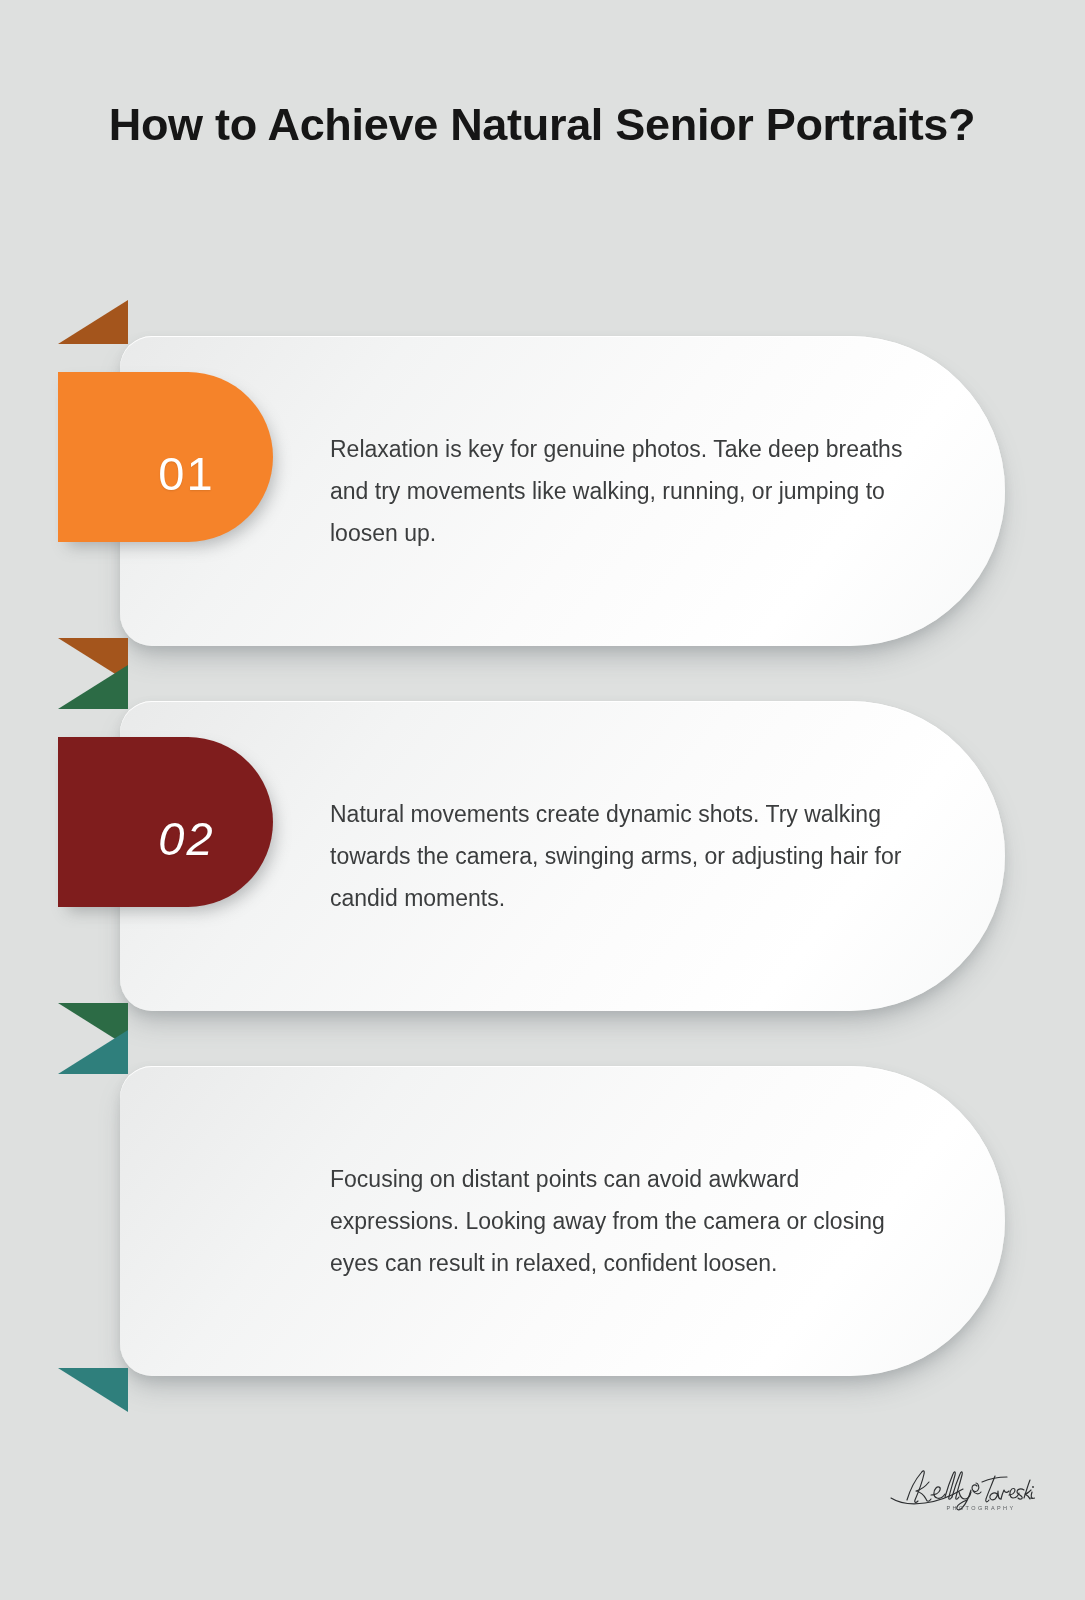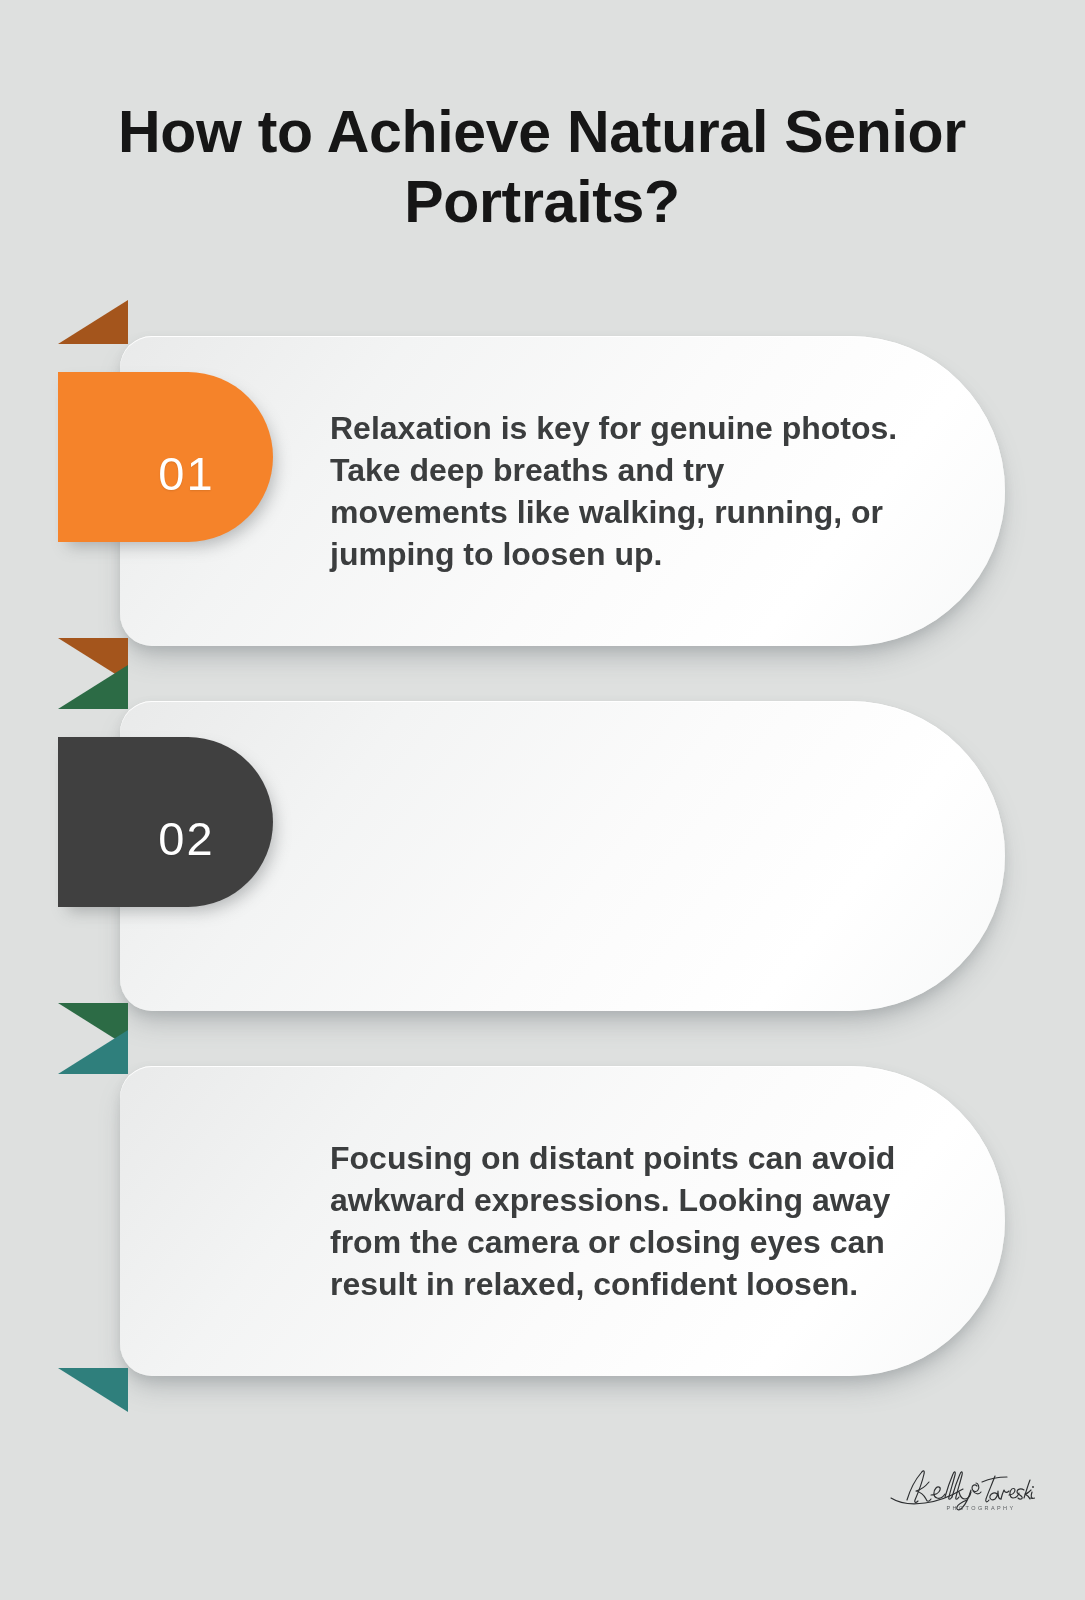--- a/index.html
+++ b/index.html
@@ -21,21 +21,21 @@
   .title-block {
     position: absolute;
     top: 98px;
     left: 62px;
     width: 960px;
     text-align: center;
   }
 
   .page-title {
     font-family: "Liberation Sans", sans-serif;
-    font-size: 59px;
+    font-size: 45px;
     font-weight: bold;
     line-height: 1.18;
     color: #161616;
     letter-spacing: -0.3px;
   }
 
   
   .cards {
     position: absolute;
     top: 336px;
@@ -122,24 +122,24 @@
     left: 330px;
     top: 0;
     width: 575px;
     height: 310px;
     display: flex;
     align-items: center;
   }
 
   .card-text p {
     font-family: "Liberation Sans", sans-serif;
-    font-size: 32px;
+    font-size: 23px;
     line-height: 42px;
     color: #3b3d3e;
-    font-weight: 700;
+    font-weight: 400;
   }
 
   
   .signature {
     position: absolute;
     left: 885px;
     top: 1462px;
     width: 150px;
     height: 70px;
     text-align: center;
@@ -186,24 +186,27 @@
   <div class="card-row">
     <div class="card-panel"></div>
 
     <div class="fold fold-top">
       <div class="wedge" style="background-color: rgb(44, 107, 69);"></div>
     </div>
     <div class="fold fold-bottom">
       <div class="wedge" style="background-color: rgb(44, 107, 69);"></div>
     </div>
 
-    <div class="badge" style="background-color: #404040;">
+    <div class="badge" style="background-color: #7f1d1d; font-style: italic;">
       <span class="badge-number">02</span>
     </div>
 
+    <div class="card-text">
+      <p>Natural movements create dynamic shots. Try walking towards the camera, swinging arms, or adjusting hair for candid moments.</p>
+    </div>
   </div>
 
   <div class="card-row">
     <div class="card-panel"></div>
 
     <div class="fold fold-top">
       <div class="wedge" style="background-color: rgb(47, 127, 124);"></div>
     </div>
     <div class="fold fold-bottom">
       <div class="wedge" style="background-color: rgb(47, 127, 124);"></div>

